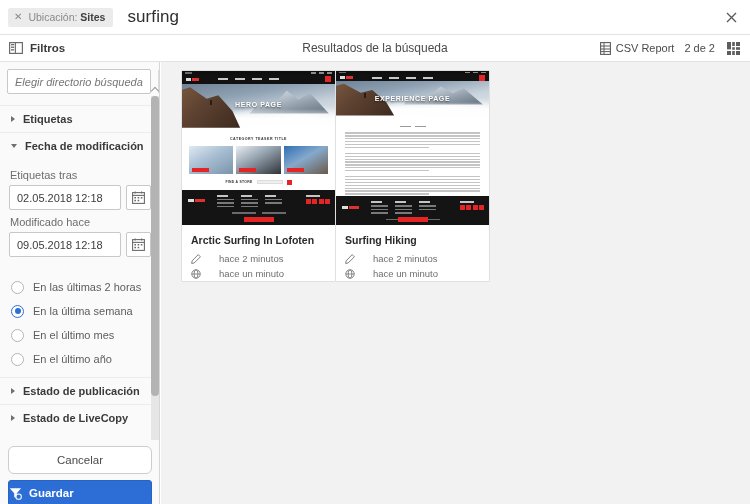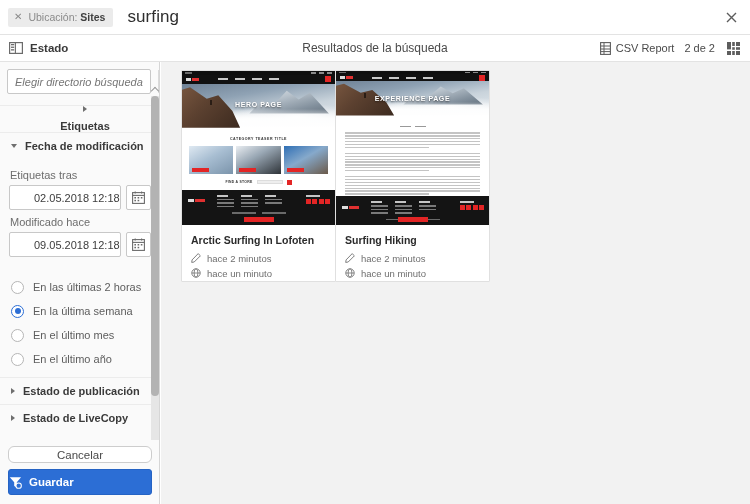--- a/index.html
+++ b/index.html
@@ -86,37 +86,37 @@
     width:24px; height:23px; border-left:1px solid #dadada; flex:none;
     display:flex; align-items:center; justify-content:center; cursor:pointer;
   }
 
   .sec-head {
     height:27px; display:flex; align-items:center; gap:8px;
     padding-left:11px; cursor:pointer; font-size:11px;
     font-weight:700; color:#3a3a3a;
     border-top:1px solid #ececec;
   }
-  .sec-head.first { margin-top:11px;flex-direction:column; }
+  .sec-head.first { margin-top:11px; }
   .sec-head .car-r {
     width:0;height:0;border-top:3.5px solid transparent;
     border-bottom:3.5px solid transparent;border-left:4.5px solid #6f6f6f;
   }
   .sec-head .car-d {
     width:0;height:0;border-left:3.5px solid transparent;
     border-right:3.5px solid transparent;border-top:4.5px solid #6f6f6f;
   }
 
   .sec-body { padding:4px 8px 10px 9px; }
   .fld-label { font-size:11px; color:#6d6d6d; margin:6px 0 4px 1px; }
   .date-row { display:flex; align-items:center; gap:5px; }
   .date-inp {
     flex:1; height:25px; background:#fff; border:1px solid #c8c8c8;
     border-radius:2px; display:flex; align-items:center;
-    padding-left:24px; font-size:11px; color:#3c3c3c;
+    padding-left:7px; font-size:11px; color:#3c3c3c;
   }
   .cal-btn {
     width:25px;height:25px;background:#fff;border:1px solid #c8c8c8;
     border-radius:2px;display:flex;align-items:center;justify-content:center;
     cursor:pointer;flex:none;
   }
 
   .radio-list { padding:8px 0 6px 11px; }
   .radio-item {
     display:flex; align-items:center; gap:9px; height:24px; cursor:pointer;
@@ -146,21 +146,21 @@
     border-left:1px solid #9a9a9a; border-top:1px solid #9a9a9a;
     transform:rotate(45deg);
   }
 
   
   .rail-foot {
     position:absolute; left:0; bottom:0; width:160px; height:64px;
     background:#fafafa; padding:6px 8px 8px 8px;
   }
   .btn-cancel {
-    width:100%; height:17px; background:#fff; border:1px solid #cdcdcd;
+    width:100%; height:28px; background:#fff; border:1px solid #cdcdcd;
     border-radius:6px; font-size:11.5px; color:#4a4a4a; cursor:pointer;
     font-family:"Liberation Sans", sans-serif;
   }
   .btn-save {
     width:100%; height:26px; margin-top:6px; background:#2c6ed5;
     border:1px solid #2563c4; border-radius:3px; color:#fff;
     font-size:11.5px; font-weight:700; cursor:pointer;
     display:flex; align-items:center; gap:7px;
     font-family:"Liberation Sans", sans-serif;
   }
@@ -176,21 +176,21 @@
     overflow:hidden; cursor:pointer;
   }
   .card.c1 { left:20px; }
   .card.c2 { left:174px; }
   .thumb { width:100%; height:154px; overflow:hidden; position:relative; background:#fff; }
   .card-body { padding:9px 9px 0 9px; }
   .card-title {
     font-size:10.5px; font-weight:700; color:#2b2b2b;
     margin-bottom:7px; white-space:nowrap; overflow:hidden;
   }
-  .meta-row { display:flex; align-items:flex-start; gap:6px; margin-bottom:4px; }
+  .meta-row { display:flex; align-items:center; gap:18px; margin-bottom:4px; }
   .meta-row span { font-size:9.5px; color:#6f6f6f; }
 
   
   .mw { width:100%; height:100%; background:#fff; display:flex; flex-direction:column; }
   .mw-topstrip { height:4px; background:#0f0f0f; display:flex; align-items:center; padding:0 3px; }
   .mw-topstrip i { display:block; height:1.5px; background:#6a6a6a; width:7px; }
   .mw-topstrip .sp { flex:1; }
   .mw-topstrip u { display:block; height:1.5px; background:#8a8a8a; width:5px; margin-left:3px; }
   .mw-nav {
     height:9px; background:#111; display:flex; align-items:center;
@@ -294,21 +294,21 @@
   <div class="subbar">
     <div class="results-title">Resultados de la búsqueda</div>
     <div class="filtros-zone">
       <svg width="14" height="12" viewBox="0 0 14 12">
         <rect x="0.6" y="0.6" width="12.8" height="10.8" fill="none" stroke="#6b6b6b" stroke-width="1.2"></rect>
         <rect x="2" y="2" width="3.2" height="1.3" fill="#6b6b6b"></rect>
         <rect x="2" y="4.6" width="3.2" height="1.3" fill="#6b6b6b"></rect>
         <rect x="2" y="7.2" width="3.2" height="1.3" fill="#6b6b6b"></rect>
         <line x1="6.4" y1="0.6" x2="6.4" y2="11.4" stroke="#6b6b6b" stroke-width="1.1"></line>
       </svg>
-      <span class="filtros-label">Estado</span>
+      <span class="filtros-label">Filtros</span>
     </div>
     <div class="subbar-right">
       <div class="csv-btn">
         <svg width="11" height="13" viewBox="0 0 11 13">
           <rect x="0.6" y="0.6" width="9.8" height="11.8" fill="none" stroke="#5d5d5d" stroke-width="1.1"></rect>
           <line x1="4" y1="1" x2="4" y2="12" stroke="#5d5d5d" stroke-width="1"></line>
           <line x1="1" y1="4" x2="10" y2="4" stroke="#5d5d5d" stroke-width="1"></line>
           <line x1="1" y1="7" x2="10" y2="7" stroke="#5d5d5d" stroke-width="1"></line>
           <line x1="1" y1="9.6" x2="10" y2="9.6" stroke="#5d5d5d" stroke-width="1"></line>
         </svg>

